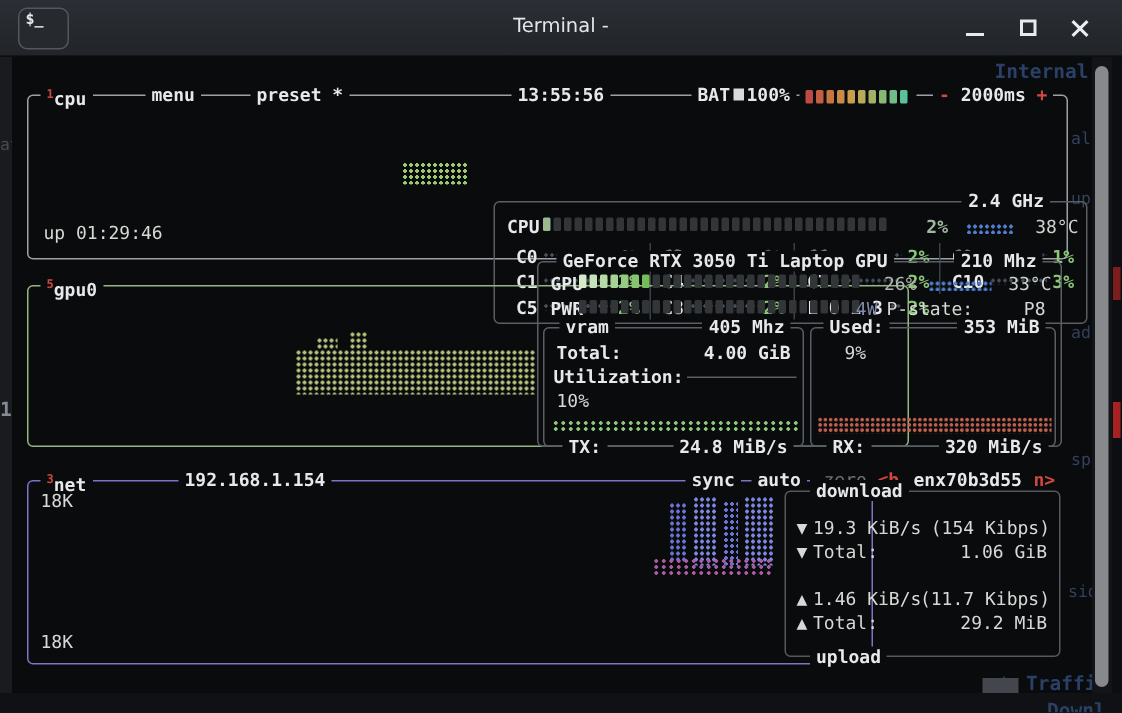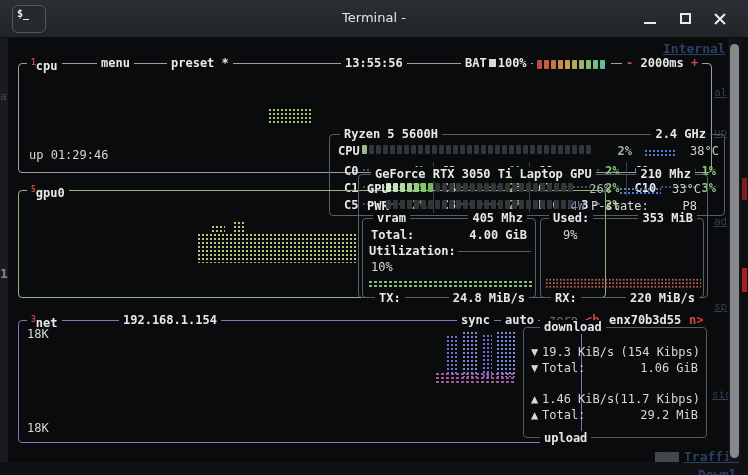--- a/index.html
+++ b/index.html
@@ -18,21 +18,21 @@
   .winbtn { position:absolute; top:10px; width:20px; height:18px; cursor:pointer; }
   .btn-min { left:640px; } .btn-min i { position:absolute; left:4px; top:12px; width:12px; height:2px; background:#e8eaec; }
   .btn-max { left:676px; } .btn-max i { position:absolute; left:4px; top:3px; width:11px; height:11px; border:2px solid #e8eaec; }
   .btn-close { left:710px; }
   .btn-close i::before, .btn-close i::after { content:""; position:absolute; left:3px; top:8px; width:14px; height:2px; background:#eceef0; }
   .btn-close i::before { transform:rotate(45deg); } .btn-close i::after { transform:rotate(-45deg); }
 
   
   .frag { position:absolute; z-index:0; color:#454a50; font-size:11px; white-space:nowrap; }
   .frag-blue { color:#2a4066; font-weight:bold; font-size:13px; }
-  .z2 { z-index:2;text-decoration:underline; }
+  .z2 { z-index:2; }
   .redblock { position:absolute; width:5px; z-index:2; }
   .graypatch { position:absolute; left:655px; top:452px; width:24px; height:10px; background:#43464c; z-index:2; }
 
   
   .term-bg { position:absolute; left:8px; top:38px; width:720px; height:424px; background:#0a0b0d; z-index:1; }
   .bottom-strip { position:absolute; left:0; top:462px; width:748px; height:13px; background:#101115; z-index:1; }
   .scroll-track { position:absolute; left:728px; top:38px; width:13px; height:424px; background:#131418; z-index:2; }
   .scroll-thumb { position:absolute; left:730px; top:44px; width:9px; height:414px; background:#87898d; border-radius:5px; z-index:3; cursor:pointer; }
   .right-strip { position:absolute; left:741px; top:38px; width:7px; height:424px; background:#0d0e11; z-index:1; }
 
@@ -127,22 +127,21 @@
     <span class="bt" style="left:148px;"><span>preset *</span></span>
     <span class="bt" style="left:322px;">13:55:56</span>
     <span class="bt" style="left:442px;"><span>BAT</span><span class="bat-ico"></span><span>100%</span></span>
     <span class="bt" style="left:514px;top:-6px;"><span class="blk" style="background: rgb(191, 74, 67);"></span><span class="blk" style="background: rgb(195, 95, 65);"></span><span class="blk" style="background: rgb(198, 117, 64);"></span><span class="blk" style="background: rgb(201, 138, 67);"></span><span class="blk" style="background: rgb(200, 158, 77);"></span><span class="blk" style="background: rgb(185, 170, 89);"></span><span class="blk" style="background: rgb(160, 177, 102);"></span><span class="blk" style="background: rgb(134, 184, 118);"></span><span class="blk" style="background: rgb(111, 190, 136);"></span><span class="blk" style="background: rgb(92, 193, 154);"></span></span>
     <span class="bt" style="left:603px;"><span class="red">-</span> <span>2000ms</span> <span class="red">+</span></span>
 
     <span class="val dim" style="left:10px;top:84px;">up 01:29:46</span>
     <div class="dots" style="--c:#9cc86f;left:249px;top:44px;width:44px;height:15px;"></div>
 
     <div class="panel panel-ryzen">
-      <span class="bt" style="left:10px;">Ryzen 5 5600H</span>
-      <span class="bt" style="right:14px;">2.4 GHz</span>
+      <span class="bt" style="right:24px;">2.4 GHz</span>
 
       <span class="lbl" style="left:8px;top:9px;">CPU</span>
       <span class="meter" style="left:32px;top:10px;"><span class="blk" style="background: rgb(154, 184, 144);"></span><span class="blk" style="background: rgb(50, 54, 57);"></span><span class="blk" style="background: rgb(50, 54, 57);"></span><span class="blk" style="background: rgb(50, 54, 57);"></span><span class="blk" style="background: rgb(50, 54, 57);"></span><span class="blk" style="background: rgb(50, 54, 57);"></span><span class="blk" style="background: rgb(50, 54, 57);"></span><span class="blk" style="background: rgb(50, 54, 57);"></span><span class="blk" style="background: rgb(50, 54, 57);"></span><span class="blk" style="background: rgb(50, 54, 57);"></span><span class="blk" style="background: rgb(50, 54, 57);"></span><span class="blk" style="background: rgb(50, 54, 57);"></span><span class="blk" style="background: rgb(50, 54, 57);"></span><span class="blk" style="background: rgb(50, 54, 57);"></span><span class="blk" style="background: rgb(50, 54, 57);"></span><span class="blk" style="background: rgb(50, 54, 57);"></span><span class="blk" style="background: rgb(50, 54, 57);"></span><span class="blk" style="background: rgb(50, 54, 57);"></span><span class="blk" style="background: rgb(50, 54, 57);"></span><span class="blk" style="background: rgb(50, 54, 57);"></span><span class="blk" style="background: rgb(50, 54, 57);"></span><span class="blk" style="background: rgb(50, 54, 57);"></span><span class="blk" style="background: rgb(50, 54, 57);"></span><span class="blk" style="background: rgb(50, 54, 57);"></span><span class="blk" style="background: rgb(50, 54, 57);"></span><span class="blk" style="background: rgb(50, 54, 57);"></span><span class="blk" style="background: rgb(50, 54, 57);"></span><span class="blk" style="background: rgb(50, 54, 57);"></span><span class="blk" style="background: rgb(50, 54, 57);"></span><span class="blk" style="background: rgb(50, 54, 57);"></span><span class="blk" style="background: rgb(50, 54, 57);"></span><span class="blk" style="background: rgb(50, 54, 57);"></span><span class="blk" style="background: rgb(50, 54, 57);"></span></span>
       <span class="val pct ra" style="left:264px;top:9px;width:38px;color:#9fb8a0;">2%</span>
       <div class="dots" style="--c:#4f7ed0;left:314px;top:14px;width:32px;height:7px;"></div>
       <span class="val temp ra" style="right:5px;top:9px;width:44px;">38°C</span>
 
       <div class="core-grid">
           <div class="core-cell">
             <span class="core-label">C0</span>
@@ -241,21 +240,21 @@
     <span class="bb" style="left:12px;">TX:</span>
     <span class="bb" style="right:6px;">24.8 MiB/s</span>
   </div>
 
   <div class="panel sub-used">
     <span class="bt" style="left:8px;">Used:</span>
     <span class="bt" style="right:6px;">353 MiB</span>
     <span class="val grayv" style="left:22px;top:9px;">9%</span>
     <div class="dots" style="--c:#c2604e;left:4px;bottom:8px;width:156px;height:11px;background-size:3.5px 3.5px;"></div>
     <span class="bb" style="left:10px;">RX:</span>
-    <span class="bb" style="right:4px;">220 MiB/s</span>
+    <span class="bb" style="right:4px;">320 MiB/s</span>
   </div>
 
   <div class="box box-net">
     <span class="bt" style="left:8px;"><span class="sup">3</span><span>net</span></span>
     <span class="bt" style="left:56px;margin-left:44px;">192.168.1.154</span>
     <span class="bt" style="left:438px;">sync</span>
     <span class="bt" style="left:482px;">auto</span>
     <span class="bt dim" style="left:526px;">zero</span>
     <span class="bt red" style="left:562px;">&lt;b</span>
     <span class="bt" style="left:586px;">enx70b3d55</span>

